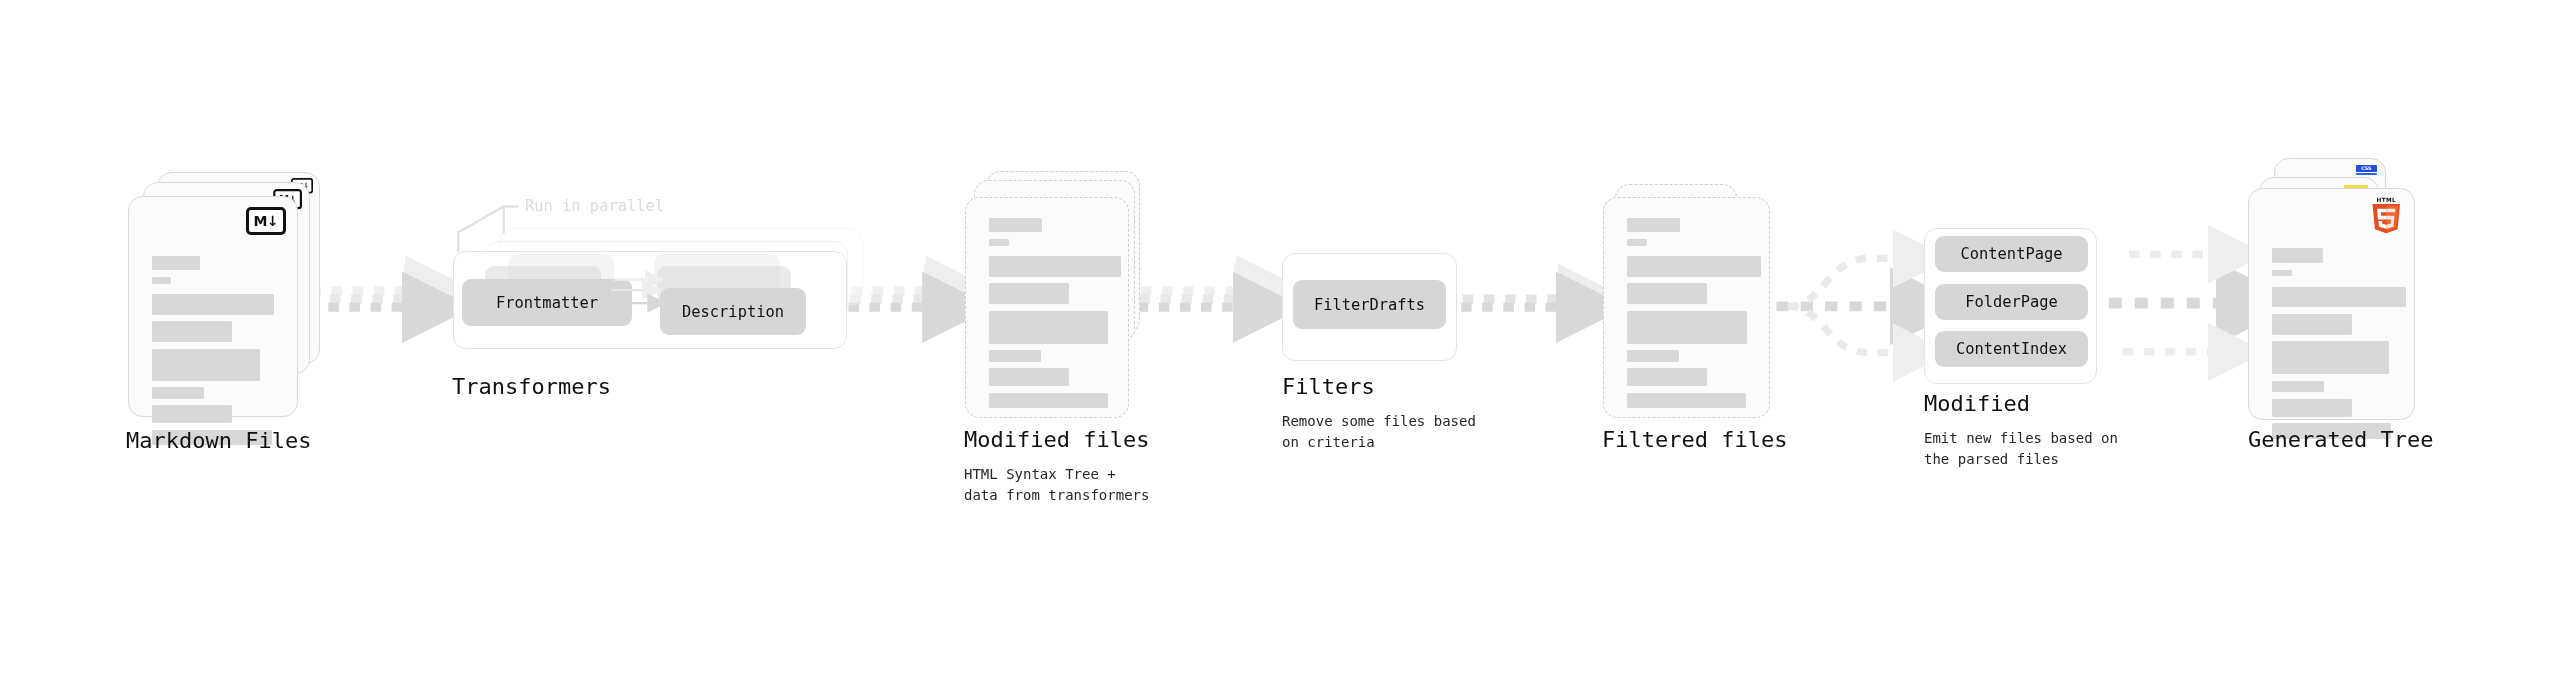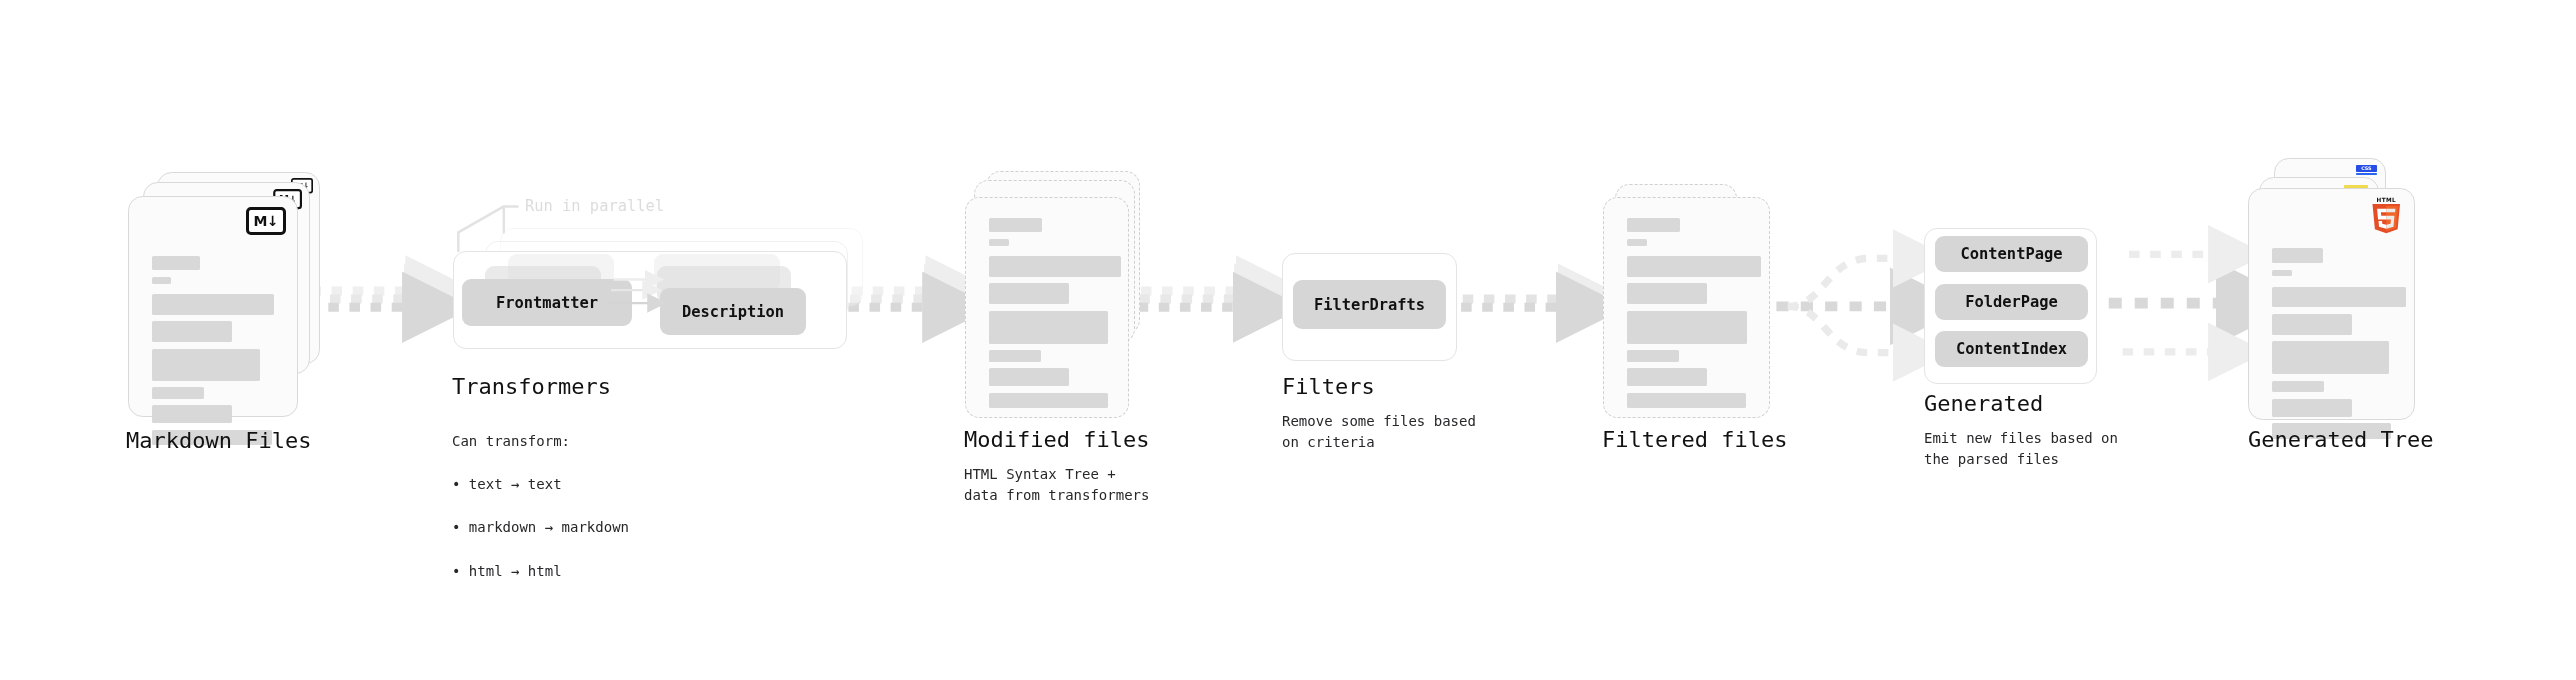--- a/index.html
+++ b/index.html
@@ -49,21 +49,21 @@
     margin-top:11.4px;font-size:14px;line-height:1.55;color:#27272a;
     white-space:pre-line;
   }
   .cap-sub.list{margin-top:9.8px;}
   .cap-sub .li{padding-left:11.4px;text-indent:-11.4px;}
 
   
   .pill{
     background:#d6d6d6;border-radius:9px;
     display:flex;align-items:center;justify-content:center;
-    font-size:15.4px;color:#111;white-space:nowrap;font-weight:bold;
+    font-size:15.4px;color:#111;white-space:nowrap;
   }
   .groupbox{
     position:absolute;border:1.6px solid #e4e4e4;border-radius:13px;
     background:#fff;box-sizing:border-box;
   }
   .groupbox.ghost1{opacity:.55;}
   .groupbox.ghost2{opacity:.3;}
 
   .pill.ghost1{opacity:.5;}
   .pill.ghost2{opacity:.28;}
@@ -189,26 +189,20 @@
     <svg class="lay" viewBox="0 0 3170 838">
       <line x1="755" y1="344" x2="797" y2="344" stroke="#ededed" stroke-width="3" marker-end="url(#ahL)"></line>
       <line x1="752" y1="357" x2="794" y2="357" stroke="#e6e6e6" stroke-width="3" marker-end="url(#ahL)"></line>
       <line x1="748" y1="373" x2="800" y2="373" stroke="#d4d4d4" stroke-width="3" marker-end="url(#ah)"></line>
     </svg>
 
     <div class="runlabel" style="left:525px;top:197px;">Run in parallel</div>
 
     <div class="caption" style="left:452px;top:375px;">
       <div class="cap-title">Transformers</div>
-      <div class="cap-sub list">
-        <div>Can transform:</div>
-        <div class="li">•&nbsp;<span>text → text</span></div>
-        <div class="li">•&nbsp;<span>markdown → markdown</span></div>
-        <div class="li">•&nbsp;<span>html → html</span></div>
-      </div>
     </div>
   </div>
 
   <div>
     <div class="doccard dashed" style="left:986px;top:171px;width:154px;height:163px;"></div>
     <div class="doccard dashed" style="left:974px;top:180px;width:161px;height:163px;"></div>
     <div class="doccard dashed" style="left:965px;top:197px;width:164px;height:221px;">
       <div class="bars" style="top:19.5px;">
         <div class="bar" style="width:53px;height:14.6px;"></div>
         <div class="bar" style="width:19.5px;height:6.5px;margin-bottom:10.6px;"></div>
@@ -263,21 +257,21 @@
     <div class="pill" style="position:absolute;left:1935px;top:236px;width:153px;height:36px;">
       <span>ContentPage</span>
     </div>
     <div class="pill" style="position:absolute;left:1935px;top:284px;width:153px;height:36px;">
       <span>FolderPage</span>
     </div>
     <div class="pill" style="position:absolute;left:1935px;top:331px;width:153px;height:36px;">
       <span>ContentIndex</span>
     </div>
     <div class="caption" style="left:1924px;top:392px;">
-      <div class="cap-title">Generated</div>
+      <div class="cap-title">Modified</div>
       <div class="cap-sub">Emit new files based on
 the parsed files</div>
     </div>
   </div>
 
   <div>
 
     <div class="doccard" style="left:2274px;top:158px;width:112px;height:98px;">
       <div class="badge" style="right:8.1px;top:5.7px;width:21px;height:13px;">
         <div style="background:#264de4;color:#fff;font-family:'DejaVu Sans','Liberation Sans',sans-serif;font-size:4.9px;font-weight:bold;text-align:center;line-height:7.3px;height:7.3px;border-radius:0.8px;">CSS</div>

